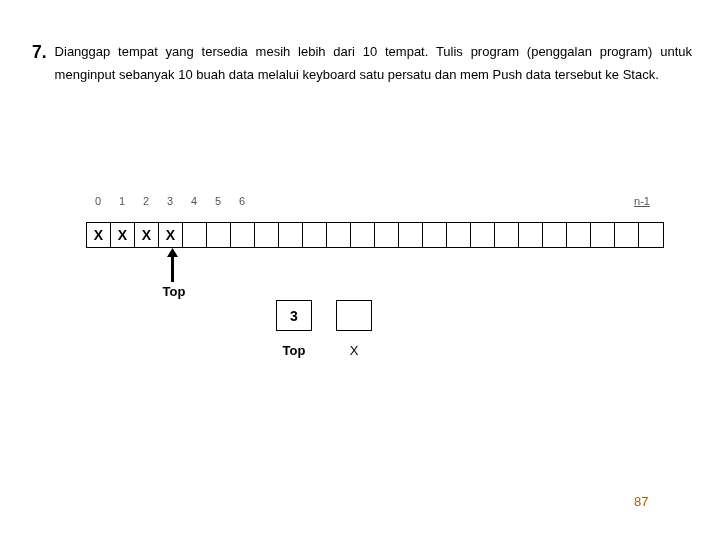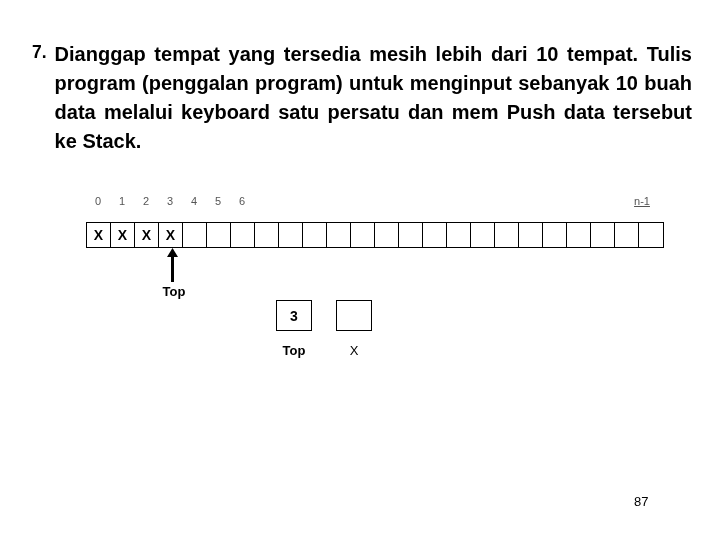--- a/index.html
+++ b/index.html
@@ -26,23 +26,23 @@
     align-items: flex-start;
   }
   .q-number {
     font-size: 17.5px;
     font-weight: bold;
     line-height: 25px;
     flex: 0 0 auto;
     padding-right: 8px;
   }
   .q-text {
-    font-size: 20px;
-    font-weight: bold;
-    line-height: 29px;
+    font-size: 13px;
+    font-weight: normal;
+    line-height: 23px;
     text-align: justify;
     text-justify: inter-word;
     flex: 1 1 auto;
   }
 
   
   .diagram {
     position: absolute;
     left: 0;
     top: 0;
@@ -158,21 +158,21 @@
     top: 343px;
     font-weight: normal;
   }
 
   
   .page-number {
     position: absolute;
     left: 634px;
     top: 494px;
     font-size: 13px;
-    color: #000000;
+    color: #a16207;
     line-height: 16px;
   }
 </style>
 </head>
 <body>
 
 <div class="question">
   <div class="q-number">7.</div>
   <div class="q-text">Dianggap tempat yang tersedia mesih lebih dari 10 tempat. Tulis program (penggalan program) untuk menginput sebanyak 10 buah data melalui keyboard satu persatu dan mem Push data tersebut ke Stack.</div>
 </div>

